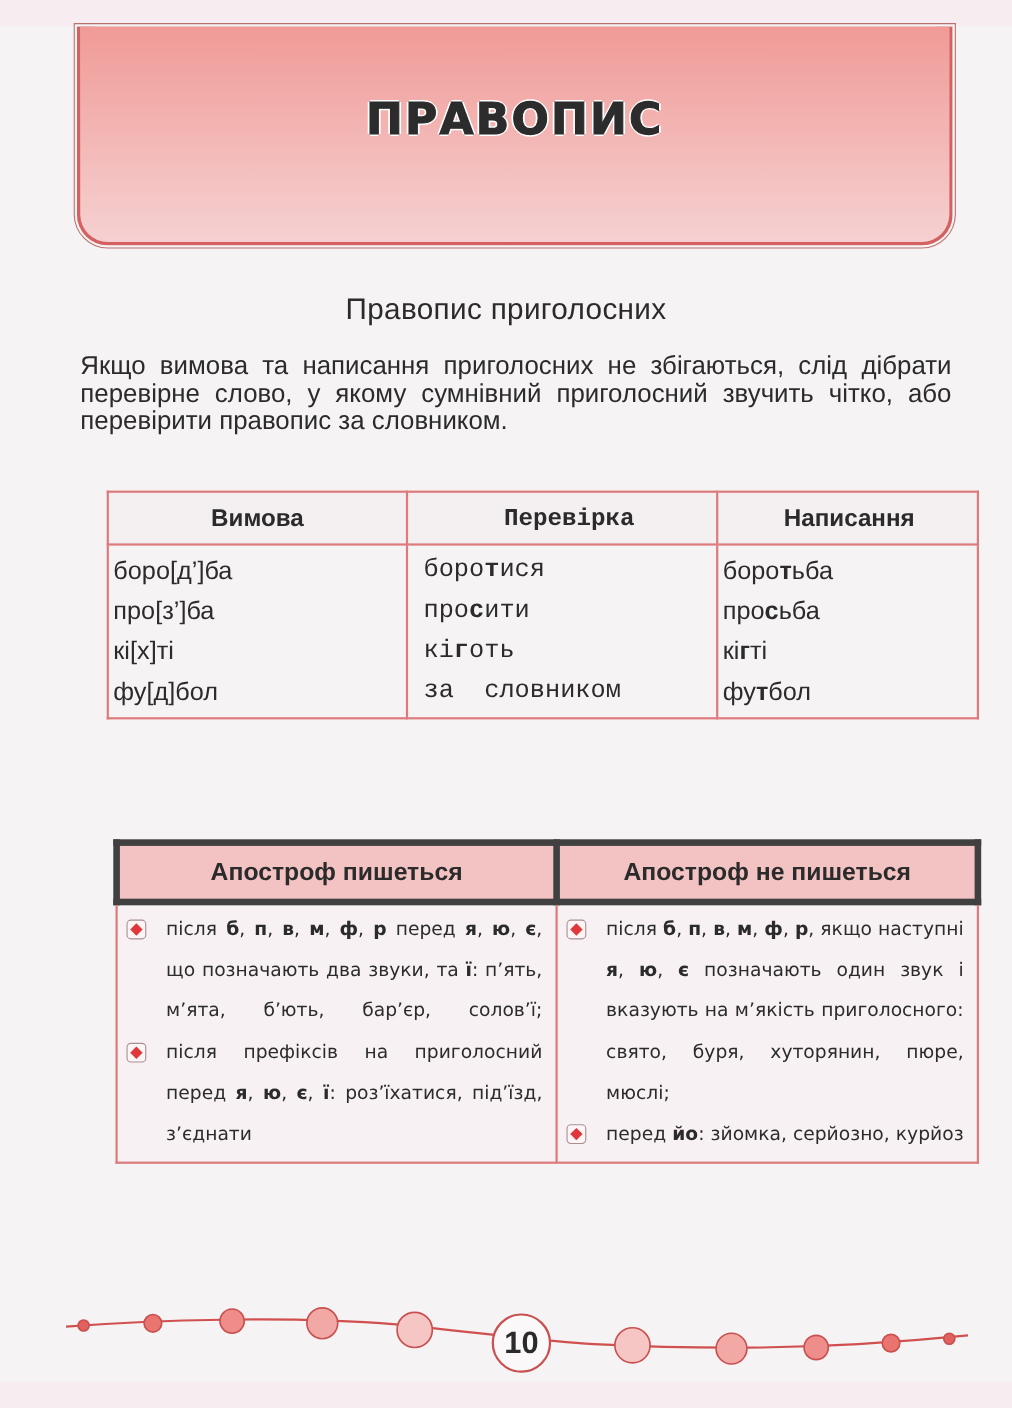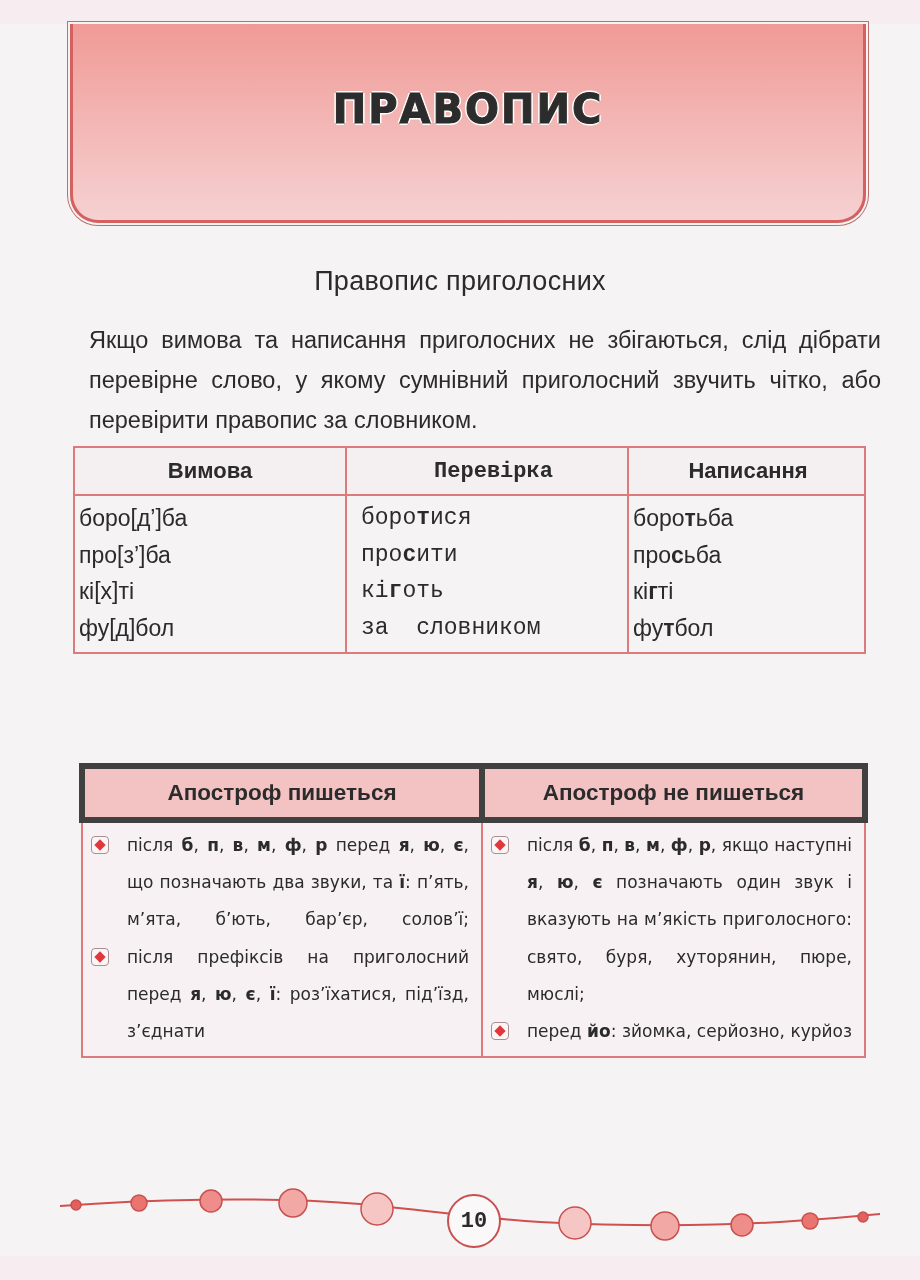--- a/index.html
+++ b/index.html
@@ -1,40 +1,40 @@
 <!DOCTYPE html>
 <html><head>
 <meta charset="utf-8">
 <style>
   html,body{margin:0;padding:0;}
   body{width:920px;height:1280px;background:#f7ecef;position:relative;overflow:hidden;font-family:"DejaVu Sans Condensed","DejaVu Sans",sans-serif;color:#2b2b2b;}
   .page{position:absolute;left:0;top:24px;width:920px;height:1232px;background:#f6f3f5;}
   .banner{position:absolute;left:70px;top:0;width:790px;height:196px;border:3px solid #d4605f;border-top:none;border-radius:0 0 28px 28px;background:linear-gradient(#f09a96,#f4c4c3 75%,#f6d0d1);box-shadow:0 0 0 2px #f6f3f5,0 0 0 3px #b9716f;}
   .banner-title{position:absolute;left:0;right:0;top:62px;text-align:center;font-family:"DejaVu Sans",sans-serif;font-weight:bold;font-size:40px;letter-spacing:2px;color:#2c2c2c;-webkit-text-stroke:1px #2c2c2c;text-shadow:2px 0 0 #fff,-2px 0 0 #fff,0 2px 0 #fff,0 -2px 0 #fff;}
   .h2{position:absolute;left:0;right:0;text-align:center;font-family:"Liberation Sans",sans-serif;font-weight:normal;font-size:27px;color:#2b2b2b;letter-spacing:0.3px;}
-  .para{position:absolute;left:73px;width:792px;top:296px;font-family:"Liberation Sans",sans-serif;font-size:23.5px;line-height:40px;text-align:justify;text-align-last:left;color:#2b2b2b;margin-left:16px;}
-  table{border-collapse:collapse;position:absolute;}
+  .para{position:absolute;left:73px;width:792px;top:296px;font-family:"Liberation Sans",sans-serif;font-size:23.5px;line-height:25px;text-align:justify;text-align-last:left;color:#2b2b2b;}
+  table{border-collapse:collapse;position:absolute;margin-left:24px;}
   .t1{left:73px;top:422px;width:793px;}
   .t1 td,.t1 th{border:2px solid #dd7b7c;font-family:"Liberation Sans",sans-serif;}
   .t1 th{font-size:22px;height:44px;font-weight:bold;background:#f4eff1;color:#2b2b2b;}
   .t1 td{vertical-align:top;padding:4px 4px 6px 4px;font-size:23px;line-height:36.5px;}
   .t1 .c1{width:262px;}
   .t1 .c2{width:262px;padding-left:14px;font-family:Liberation Mono, monospace;}
   .t1 .c3{padding-left:4px;}
   .t1 .line{display:block;}
   b.mark{font-weight:bold;}
   .t2{left:79px;top:739px;width:789px;}
   .t2 th{border:6px solid #404040;background:#f3c2c3;height:46px;font-family:"Liberation Sans",sans-serif;font-size:22.5px;font-weight:bold;color:#2b2b2b;}
   .t2 td{border:2px solid #dd7b7c;vertical-align:top;font-family:"DejaVu Sans",sans-serif;font-size:17px;line-height:37.2px;padding:4px 12px 6px 6px;background:#f7f1f4;}
   .t2 .c1{width:380px;}
   .item{position:relative;padding-left:38px;text-align:justify;text-align-last:justify;}
   .bullet{position:absolute;left:2px;top:9px;width:16px;height:16px;border:1.5px solid #a98e93;border-radius:4px;background:#fbf5f6;}
   .bullet::after{content:"";position:absolute;left:4px;top:4px;width:8px;height:8px;background:#e0383a;transform:rotate(45deg);}
   .footer{position:absolute;left:60px;top:1160px;width:820px;height:100px;}
-  .pnum{position:absolute;left:447px;top:1193px;width:50px;height:50px;border:2.5px solid #c8504f;border-radius:50%;background:#fbf8f9;display:flex;align-items:center;justify-content:center;font-family:Liberation Mono, monospace;font-weight:bold;font-size:22px;color:#2b2b2b;}
+  .pnum{position:absolute;left:447px;top:1193px;width:50px;height:50px;border:2.5px solid #c8504f;border-radius:50%;background:#fbf8f9;display:flex;align-items:center;justify-content:center;font-family:Liberation Sans, sans-serif;font-weight:bold;font-size:28px;color:#2b2b2b;}
 </style>
 </head>
 <body>
 
 <div class="page">
 
   <div class="banner">
     <div class="banner-title">ПРАВОПИС</div>
   </div>
 

